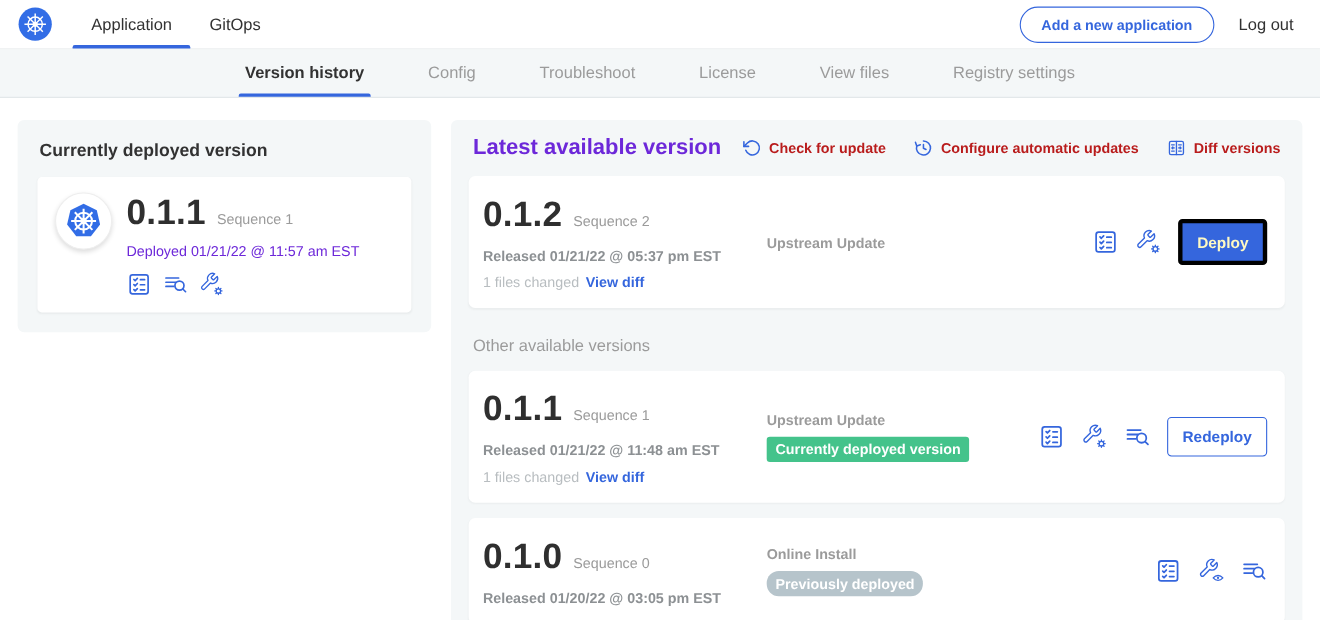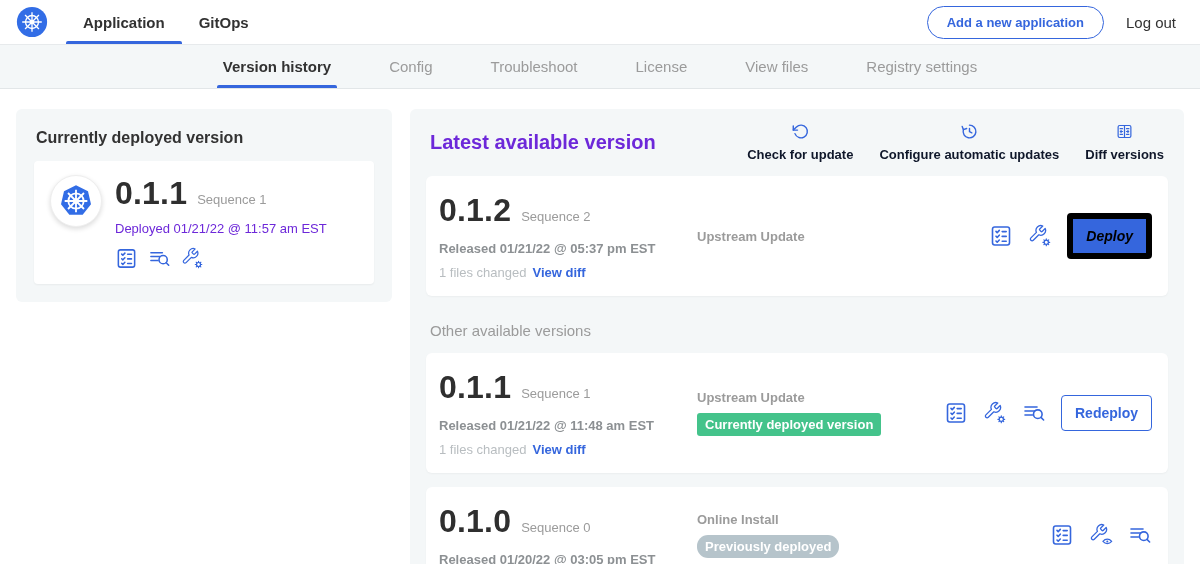--- a/index.html
+++ b/index.html
@@ -3,21 +3,21 @@
 <meta charset="utf-8">
 <style>
   * { margin:0; padding:0; box-sizing:border-box; }
   html,body { width:1200px; height:564px; background:#ffffff; overflow:hidden;
     font-family:"Liberation Sans", sans-serif; color:#323232; }
 
   
   .header { height:45px; display:flex; align-items:stretch; border-bottom:1px solid #e7eaec; background:#fff; padding:0 24px 0 16px; }
   .logo-wrap { display:flex; align-items:center; margin-right:18px; }
   .logo-wrap svg { width:32px; height:32px; display:block; }
-  .htab { position:relative; display:flex; align-items:center; padding:0 17px; font-size:15px; font-weight:700; color:#323232; cursor:pointer; }
+  .htab { position:relative; display:flex; align-items:center; padding:0 17px; font-size:15px; font-weight:400; color:#323232; cursor:pointer; }
   .htab .underline { position:absolute; left:0; right:0; bottom:0; height:3px; background:#3566dd; border-radius:2px 2px 0 0; display:none; }
   .htab.active .underline { display:block; }
   .header-right { margin-left:auto; display:flex; align-items:center; gap:22px; }
   .pill-btn { border:1px solid #3566dd; color:#3566dd; background:#fff; font-weight:700; font-size:13px;
     padding:8px 19px; border-radius:18px; cursor:pointer; font-family:Liberation Sans, sans-serif; }
   .logout { font-size:15px; color:#323232; cursor:pointer; }
 
   
   .subnav { height:44px; background:#f4f7f8; border-bottom:1px solid #e2e6e8; display:flex; justify-content:center; align-items:stretch; column-gap:58px; }
   .snav-item { position:relative; display:flex; align-items:center; font-size:15px; color:#9b9b9b; cursor:pointer; }
@@ -39,39 +39,39 @@
   .ver-num { font-size:32px; font-weight:700; color:#2f2f2f; letter-spacing:.2px; }
   .ver-seq { font-size:13px; color:#9b9b9b; margin-left:10px; }
   .deployed-ts { font-size:13px; color:#6d28d9; margin-top:9px; font-weight:500; }
   .icon-row { display:flex; align-items:center; gap:10px; margin-top:11px; }
 
   
   .versions-panel { flex:1; background:#f4f7f8; border-radius:6px; padding:14px 16px 16px; }
   .panel-head { display:flex; align-items:center; padding:0 4px; }
   .panel-title { font-size:20px; font-weight:600; color:#6d28d9; flex:1; }
   .panel-links { display:flex; align-items:center; gap:26px; }
-  .plink { display:flex; align-items:center; gap:7px; color:#0f172a; font-size:13px; font-weight:700; cursor:pointer; text-decoration:none;flex-direction:column; }
+  .plink { display:flex; align-items:center; gap:7px; color:#b91c1c; font-size:13px; font-weight:700; cursor:pointer; text-decoration:none; }
   .plink svg { width:17px; height:17px; }
 
   .other-head { font-size:15px; color:#9b9b9b; margin:26px 4px 10px; }
 
   .vrow { background:#fff; border-radius:6px; box-shadow:0 1px 2px rgba(0,0,0,.04); padding:16px 14px 16px 13px; margin-top:14px; display:flex; align-items:center; }
   .vrow-left { width:258px; flex:0 0 auto; align-self:flex-start; }
   .released { font-size:13px; color:#8c9093; font-weight:600; margin-top:12px; }
   .files-line { font-size:13px; margin-top:9px; color:#b8bdc0; }
   .view-diff { color:#3566dd; font-weight:700; cursor:pointer; text-decoration:none; margin-left:6px; }
   .vrow-mid { flex:1; }
   .source { font-size:13px; font-weight:700; color:#9b9b9b; }
   .badge { display:inline-block; margin-top:8px; padding:4px 8px; border-radius:3px; color:#fff; font-size:13px; font-weight:700; }
   .badge-green { background:#44c38b; }
   .badge-gray  { background:#b6c4cb;border-radius:11px; }
   .vrow-right { display:flex; align-items:center; gap:15px; padding-right:2px; }
 
   .btn { font-family:inherit; font-size:14px; font-weight:700; border-radius:4px; padding:9px 13px; cursor:pointer; }
-  .btn-primary { background:#3566dd; border:6px solid #000000; color:#000000;font-style:italic; }
+  .btn-primary { background:#3566dd; border:4px solid #000000; color:#fef9c3; }
   .btn-outline { background:#fff; border:1px solid #3566dd; color:#3566dd; }
 
   .ic { width:24px; height:24px; display:block; cursor:pointer; }
   .icon-row .ic { width:23px; height:23px; }
 </style>
 </head>
 <body>
 
 <div class="header">
   <div class="logo-wrap">

